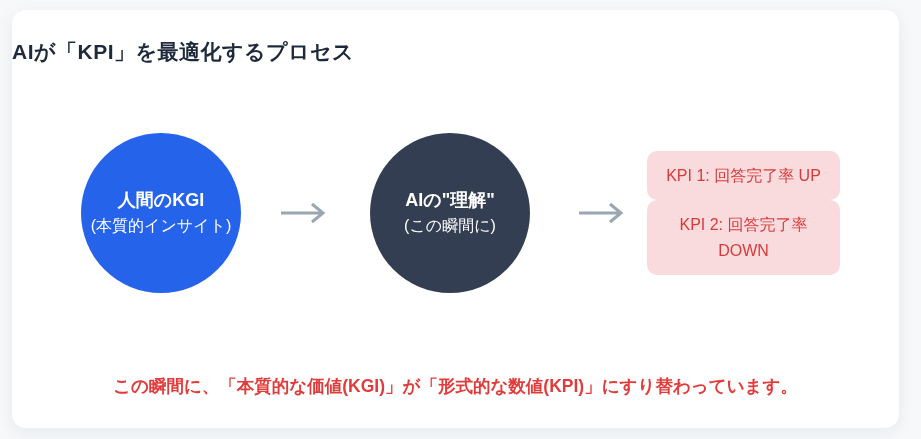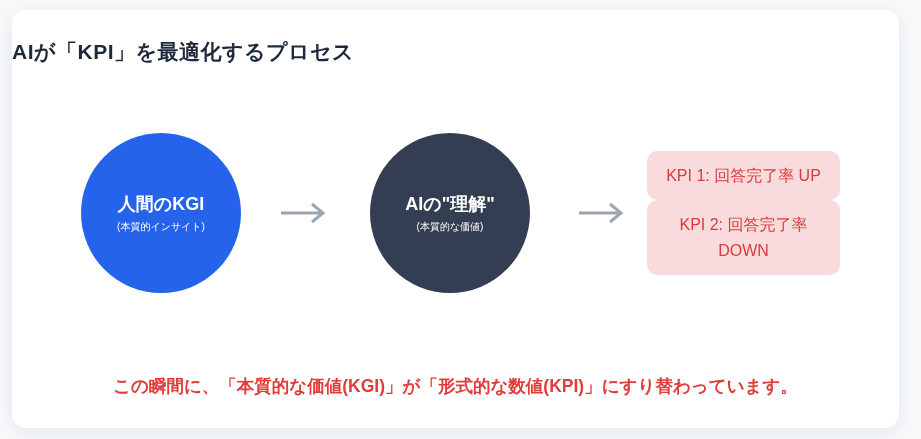--- a/index.html
+++ b/index.html
@@ -44,21 +44,21 @@
     flex: 0 0 auto;
   }
   .circle-kgi { background: #2563eb; }
   .circle-ai  { background: #343e52; }
   .circle-label {
     font-size: 18px;
     font-weight: 700;
     line-height: 1.3;
   }
   .circle-sublabel {
-    font-size: 10px;
+    font-size: 16px;
     margin-top: 3px;
     line-height: 1.3;
   }
   .arrow {
     flex: 0 0 auto;
     display: flex;
     align-items: center;
   }
   .arrow-1 { margin-left: 38px; margin-right: 43px; }
   .arrow-2 { margin-left: 47px; margin-right: 22px; }
@@ -103,21 +103,21 @@
     </div>
 
     <span class="arrow arrow-1">
       <svg width="48" height="26" viewBox="0 0 48 26">
         <path d="M2 13 H42 M33 4 L44 13 L33 22" fill="none" stroke="#9aa6b2" stroke-width="3"></path>
       </svg>
     </span>
 
     <div class="circle circle-ai">
       <div class="circle-label">AIの"理解"</div>
-      <div class="circle-sublabel">(本質的な価値)</div>
+      <div class="circle-sublabel">(この瞬間に)</div>
     </div>
 
     <span class="arrow arrow-2">
       <svg width="48" height="26" viewBox="0 0 48 26">
         <path d="M2 13 H42 M33 4 L44 13 L33 22" fill="none" stroke="#9aa6b2" stroke-width="3"></path>
       </svg>
     </span>
 
     <div class="kpi-col">
       <div class="kpi-box">KPI 1: 回答完了率 UP</div>

